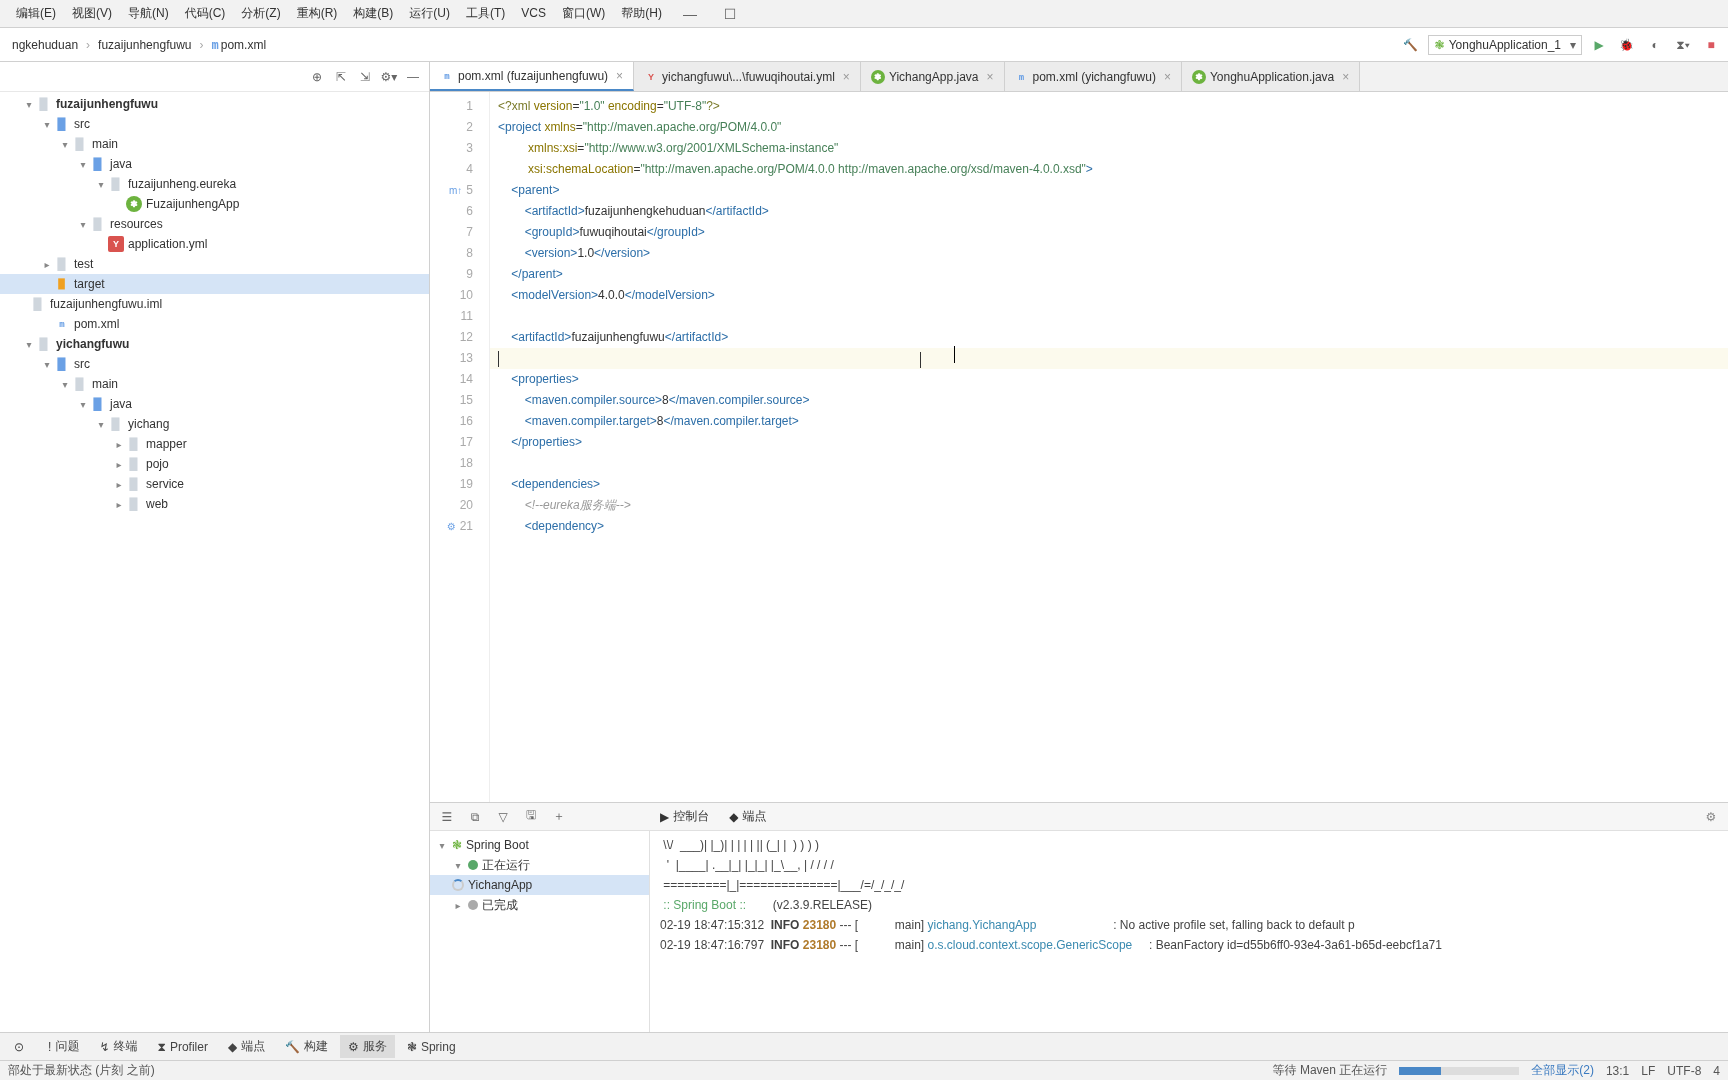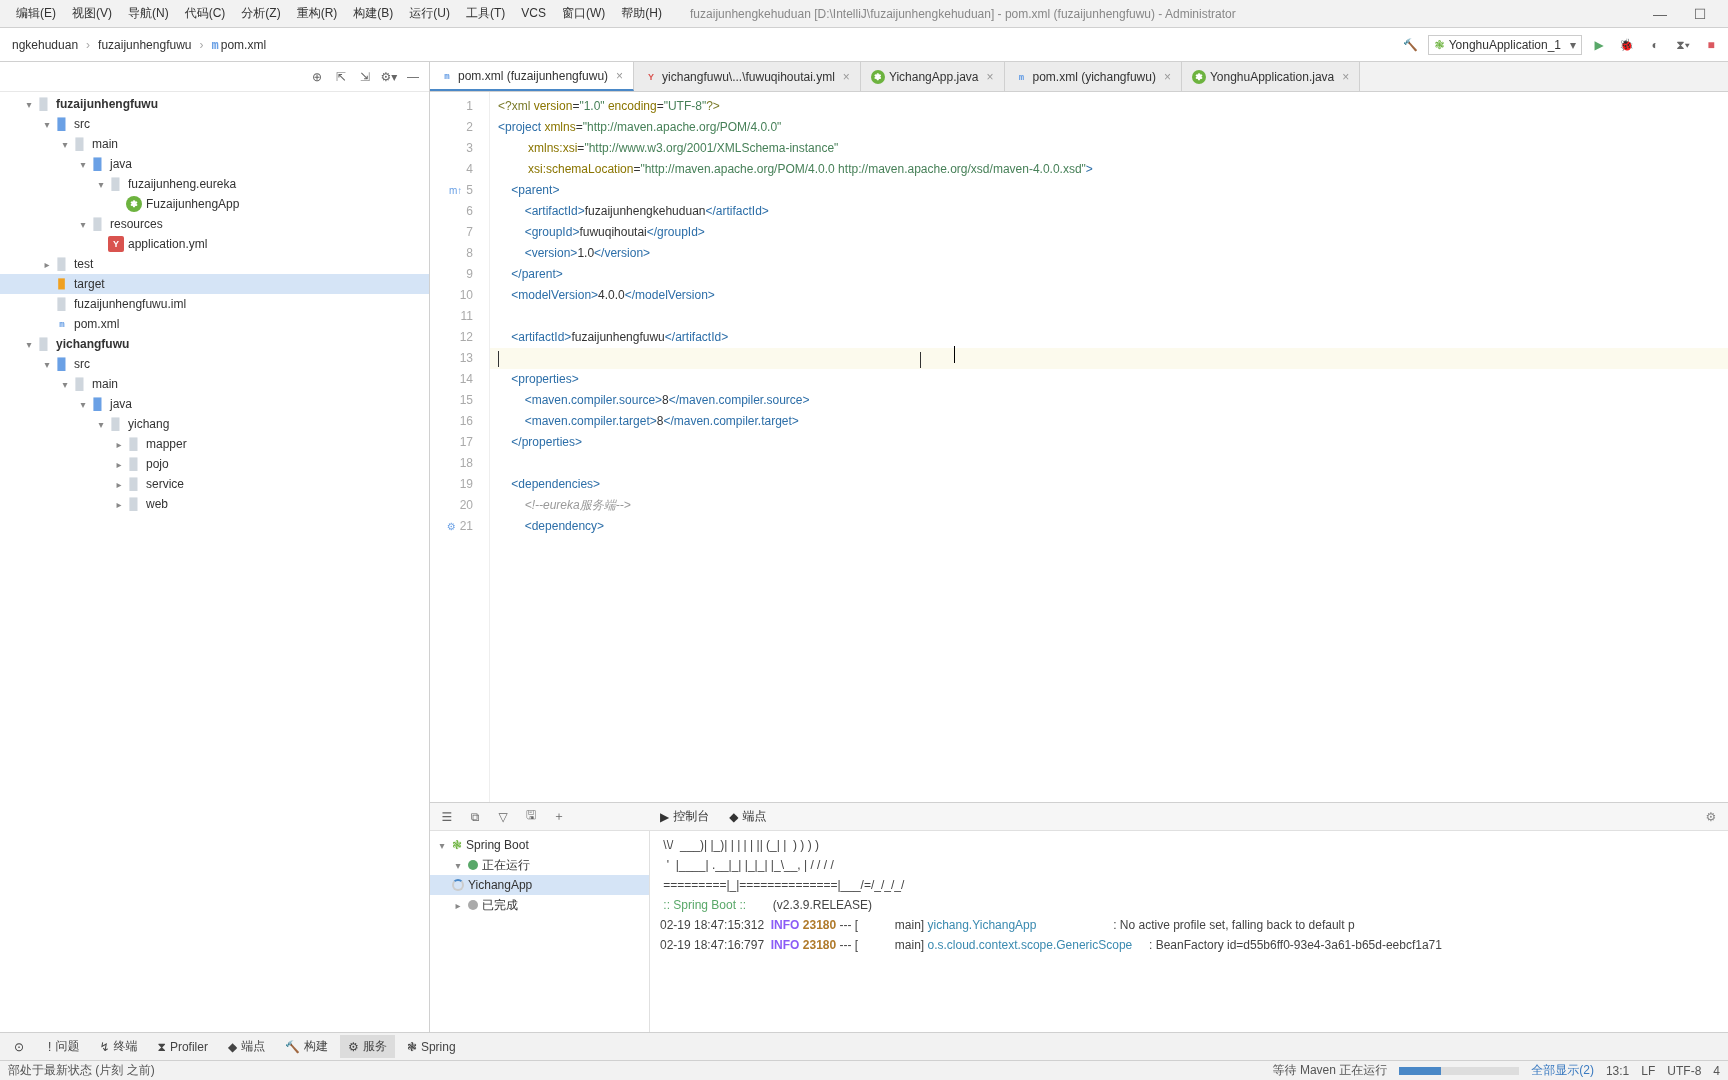--- a/index.html
+++ b/index.html
@@ -75,42 +75,41 @@
 .services-body { flex: 1; display: flex; overflow: hidden; }
 .svc-tree { width: 220px; border-right: 1px solid #e0e0e0; padding: 4px 0; overflow: auto; }
 .svc-row { display: flex; align-items: center; height: 20px; padding-left: 6px; gap: 4px; }
 .svc-row.sel { background: #d5e4f6; }
 .svc-row .tw { width: 12px; }
 .svc-row .dot { width: 10px; height: 10px; border-radius: 50%; }
 .svc-row .dot.green { background: #59a869; } .svc-row .dot.grey { background: #aaa; }
 .svc-row .spinner { width: 12px; height: 12px; border: 2px solid #ccc; border-top-color: #4a88c7; border-radius: 50%; }
 .console { flex: 1; padding: 4px 10px; font-family: "Consolas", monospace; font-size: 13px; line-height: 20px; white-space: pre; overflow: auto; color: #444; }
 .console .banner { color: #59a869; }
-.console .info { color: #8b5cf6; font-weight: bold; }
+.console .info { color: #404040; font-weight: bold; }
 .console .pid { color: #b07a2a; font-weight: bold; }
 .console .logger { color: #3a8ab0; }
 
 
 .toolstrip { height: 28px; background: #f2f2f2; border-top: 1px solid #d0d0d0; display: flex; align-items: center; padding: 0 6px; gap: 4px; }
 .toolstrip .tool { padding: 3px 8px; display: flex; align-items: center; gap: 4px; color: #444; }
 .toolstrip .tool.active { background: #dcdcdc; }
 
 
 .statusbar { height: 20px; background: #f2f2f2; border-top: 1px solid #d0d0d0; display: flex; align-items: center; padding: 0 8px; font-size: 11px; color: #555; }
 .statusbar .right { margin-left: auto; display: flex; align-items: center; gap: 12px; }
 .progress { width: 120px; height: 8px; background: #ddd; position: relative; }
 .progress .bar { position: absolute; left: 0; top: 0; bottom: 0; width: 35%; background: #4a88c7; }
 .link { color: #3a7ac0; }
 </style>
 </head>
 <body>
 
 <div class="menubar">
   <span id="menu-items"><span class="menu-item">编辑(E)</span><span class="menu-item">视图(V)</span><span class="menu-item">导航(N)</span><span class="menu-item">代码(C)</span><span class="menu-item">分析(Z)</span><span class="menu-item">重构(R)</span><span class="menu-item">构建(B)</span><span class="menu-item">运行(U)</span><span class="menu-item">工具(T)</span><span class="menu-item">VCS</span><span class="menu-item">窗口(W)</span><span class="menu-item">帮助(H)</span></span>
-  <span class="title">fuzaijunhengkehuduan [D:\IntelliJ\fuzaijunhengkehuduan] - pom.xml (fuzaijunhengfuwu) - Administrator</span>
   <span class="winbtn">—</span>
   <span class="winbtn">☐</span>
 </div>
 
 <div class="navbar">
   <span class="crumb">ngkehuduan</span>
   <span class="crumb-sep">›</span>
   <span class="crumb">fuzaijunhengfuwu</span>
   <span class="crumb-sep">›</span>
   <span class="crumb"><span class="m-icon">m</span><span>pom.xml</span></span>
@@ -193,21 +192,21 @@
     <span class="ti folder"></span>
     <span class="">test</span>
 
   </div>
         <div class="tree-row sel" style="padding-left:40px">
     <span class="tw"></span>
     <span class="ti orange">▉</span>
     <span class="">target</span>
 
   </div>
-        <div class="tree-row" style="padding-left:40px">
+        <div class="tree-row" style="padding-left:16px">
     <span class="tw"></span>
     <span class="ti folder"></span>
     <span class="">fuzaijunhengfuwu.iml</span>
 
   </div>
         <div class="tree-row" style="padding-left:40px">
     <span class="tw"></span>
     <span class="ti m">m</span>
     <span class="">pom.xml</span>
 

